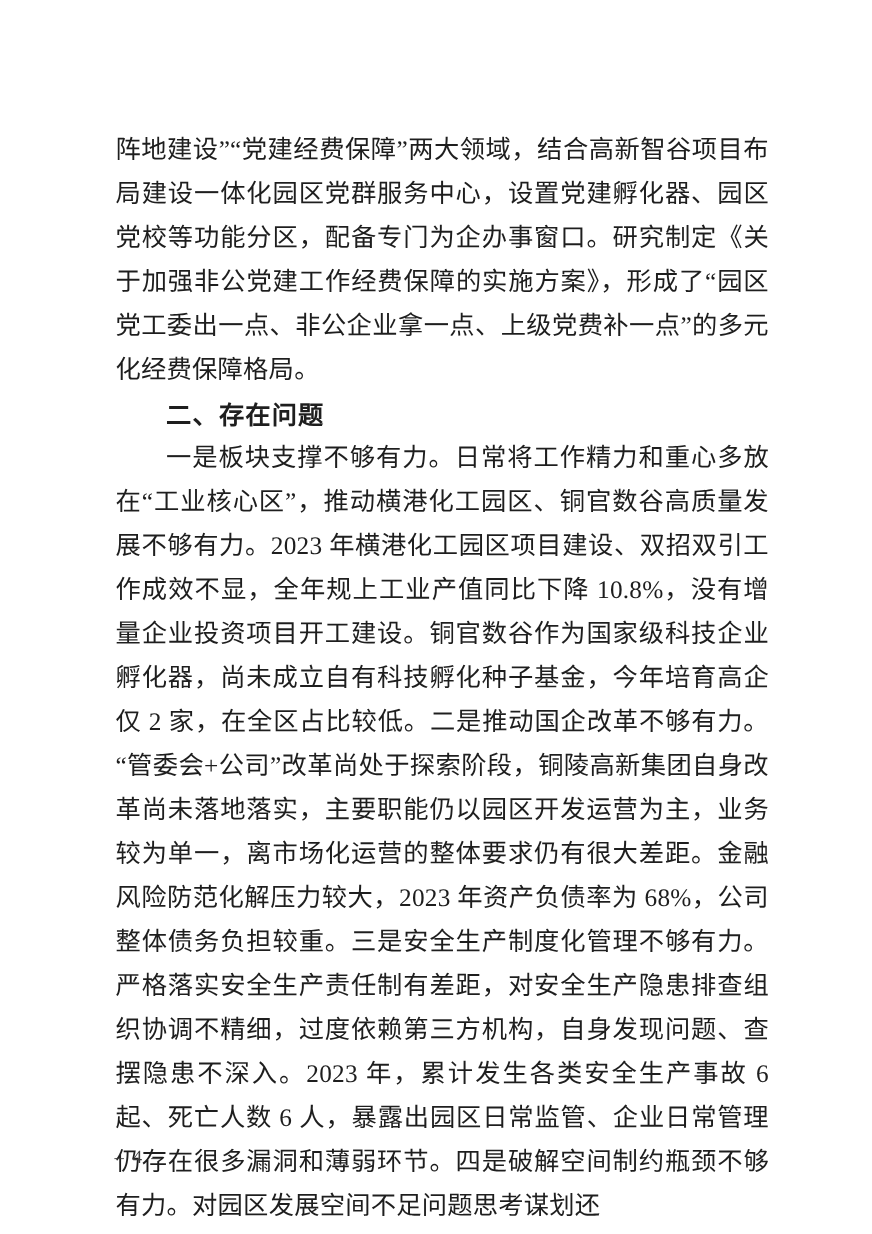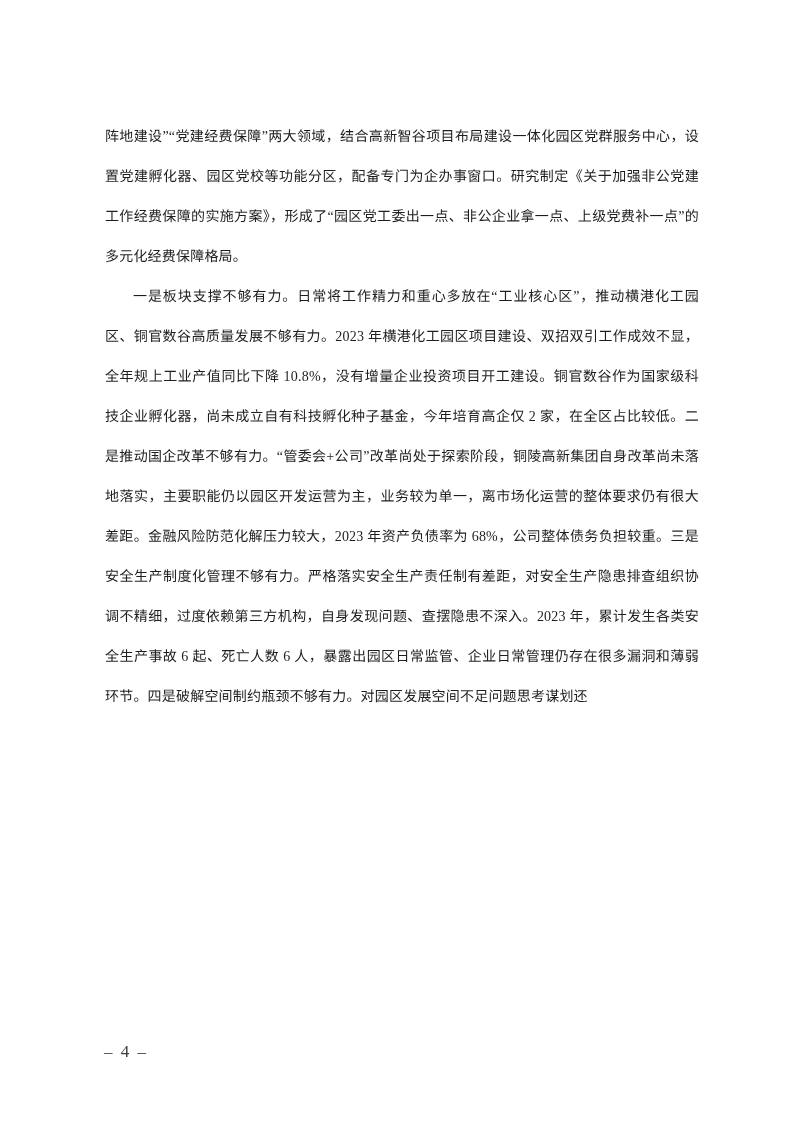--- a/index.html
+++ b/index.html
@@ -14,21 +14,21 @@
     background: #ffffff;
     overflow: hidden;
     font-family: "Liberation Serif", "DejaVu Serif", serif;
     color: #1e1e1e;
   }
   .content {
     position: absolute;
     left: 105px;
     top: 117px;
     width: 594px;
-    font-size: 14px;
+    font-size: 23px;
     line-height: 40px;
     text-align: justify;
     text-justify: inter-character;
     letter-spacing: 0.2px;
   }
   .content p {
     margin: 0;
     padding: 0;
   }
   .para-indent {
@@ -56,20 +56,21 @@
 </style>
 </head>
 <body>
 
 <div class="page">
 
   <div class="content">
 
     <p class="para">阵地建设”“党建经费保障”两大领域，结合高新智谷项目布局建设一体化园区党群服务中心，设置党建孵化器、园区党校等功能分区，配备专门为企办事窗口。研究制定《关于加强非公党建工作经费保障的实施方案》，形成了“园区党工委出一点、非公企业拿一点、上级党费补一点”的多元化经费保障格局。</p>
 
+    <p class="section-heading">二、存在问题</p>
 
     <p class="para para-indent">
       <span class="bold-run">一是板块支撑不够有力。</span><span>日常将工作精力和重心多放在“工业核心区”，推动横港化工园区、铜官数谷高质量发展不够有力。2023 年横港化工园区项目建设、双招双引工作成效不显，全年规上工业产值同比下降 10.8%，没有增量企业投资项目开工建设。铜官数谷作为国家级科技企业孵化器，尚未成立自有科技孵化种子基金，今年培育高企仅 2 家，在全区占比较低。</span><span class="bold-run">二是推动国企改革不够有力。</span><span>“管委会+公司”改革尚处于探索阶段，铜陵高新集团自身改革尚未落地落实，主要职能仍以园区开发运营为主，业务较为单一，离市场化运营的整体要求仍有很大差距。金融风险防范化解压力较大，2023 年资产负债率为 68%，公司整体债务负担较重。</span><span class="bold-run">三是安全生产制度化管理不够有力。</span><span>严格落实安全生产责任制有差距，对安全生产隐患排查组织协调不精细，过度依赖第三方机构，自身发现问题、查摆隐患不深入。2023 年，累计发生各类安全生产事故 6 起、死亡人数 6 人，暴露出园区日常监管、企业日常管理仍存在很多漏洞和薄弱环节。</span><span class="bold-run">四是破解空间制约瓶颈不够有力。</span><span>对园区发展空间不足问题思考谋划还</span>
     </p>
 
   </div>
 
   <div class="page-number">– 4 –</div>
 
 </div>

